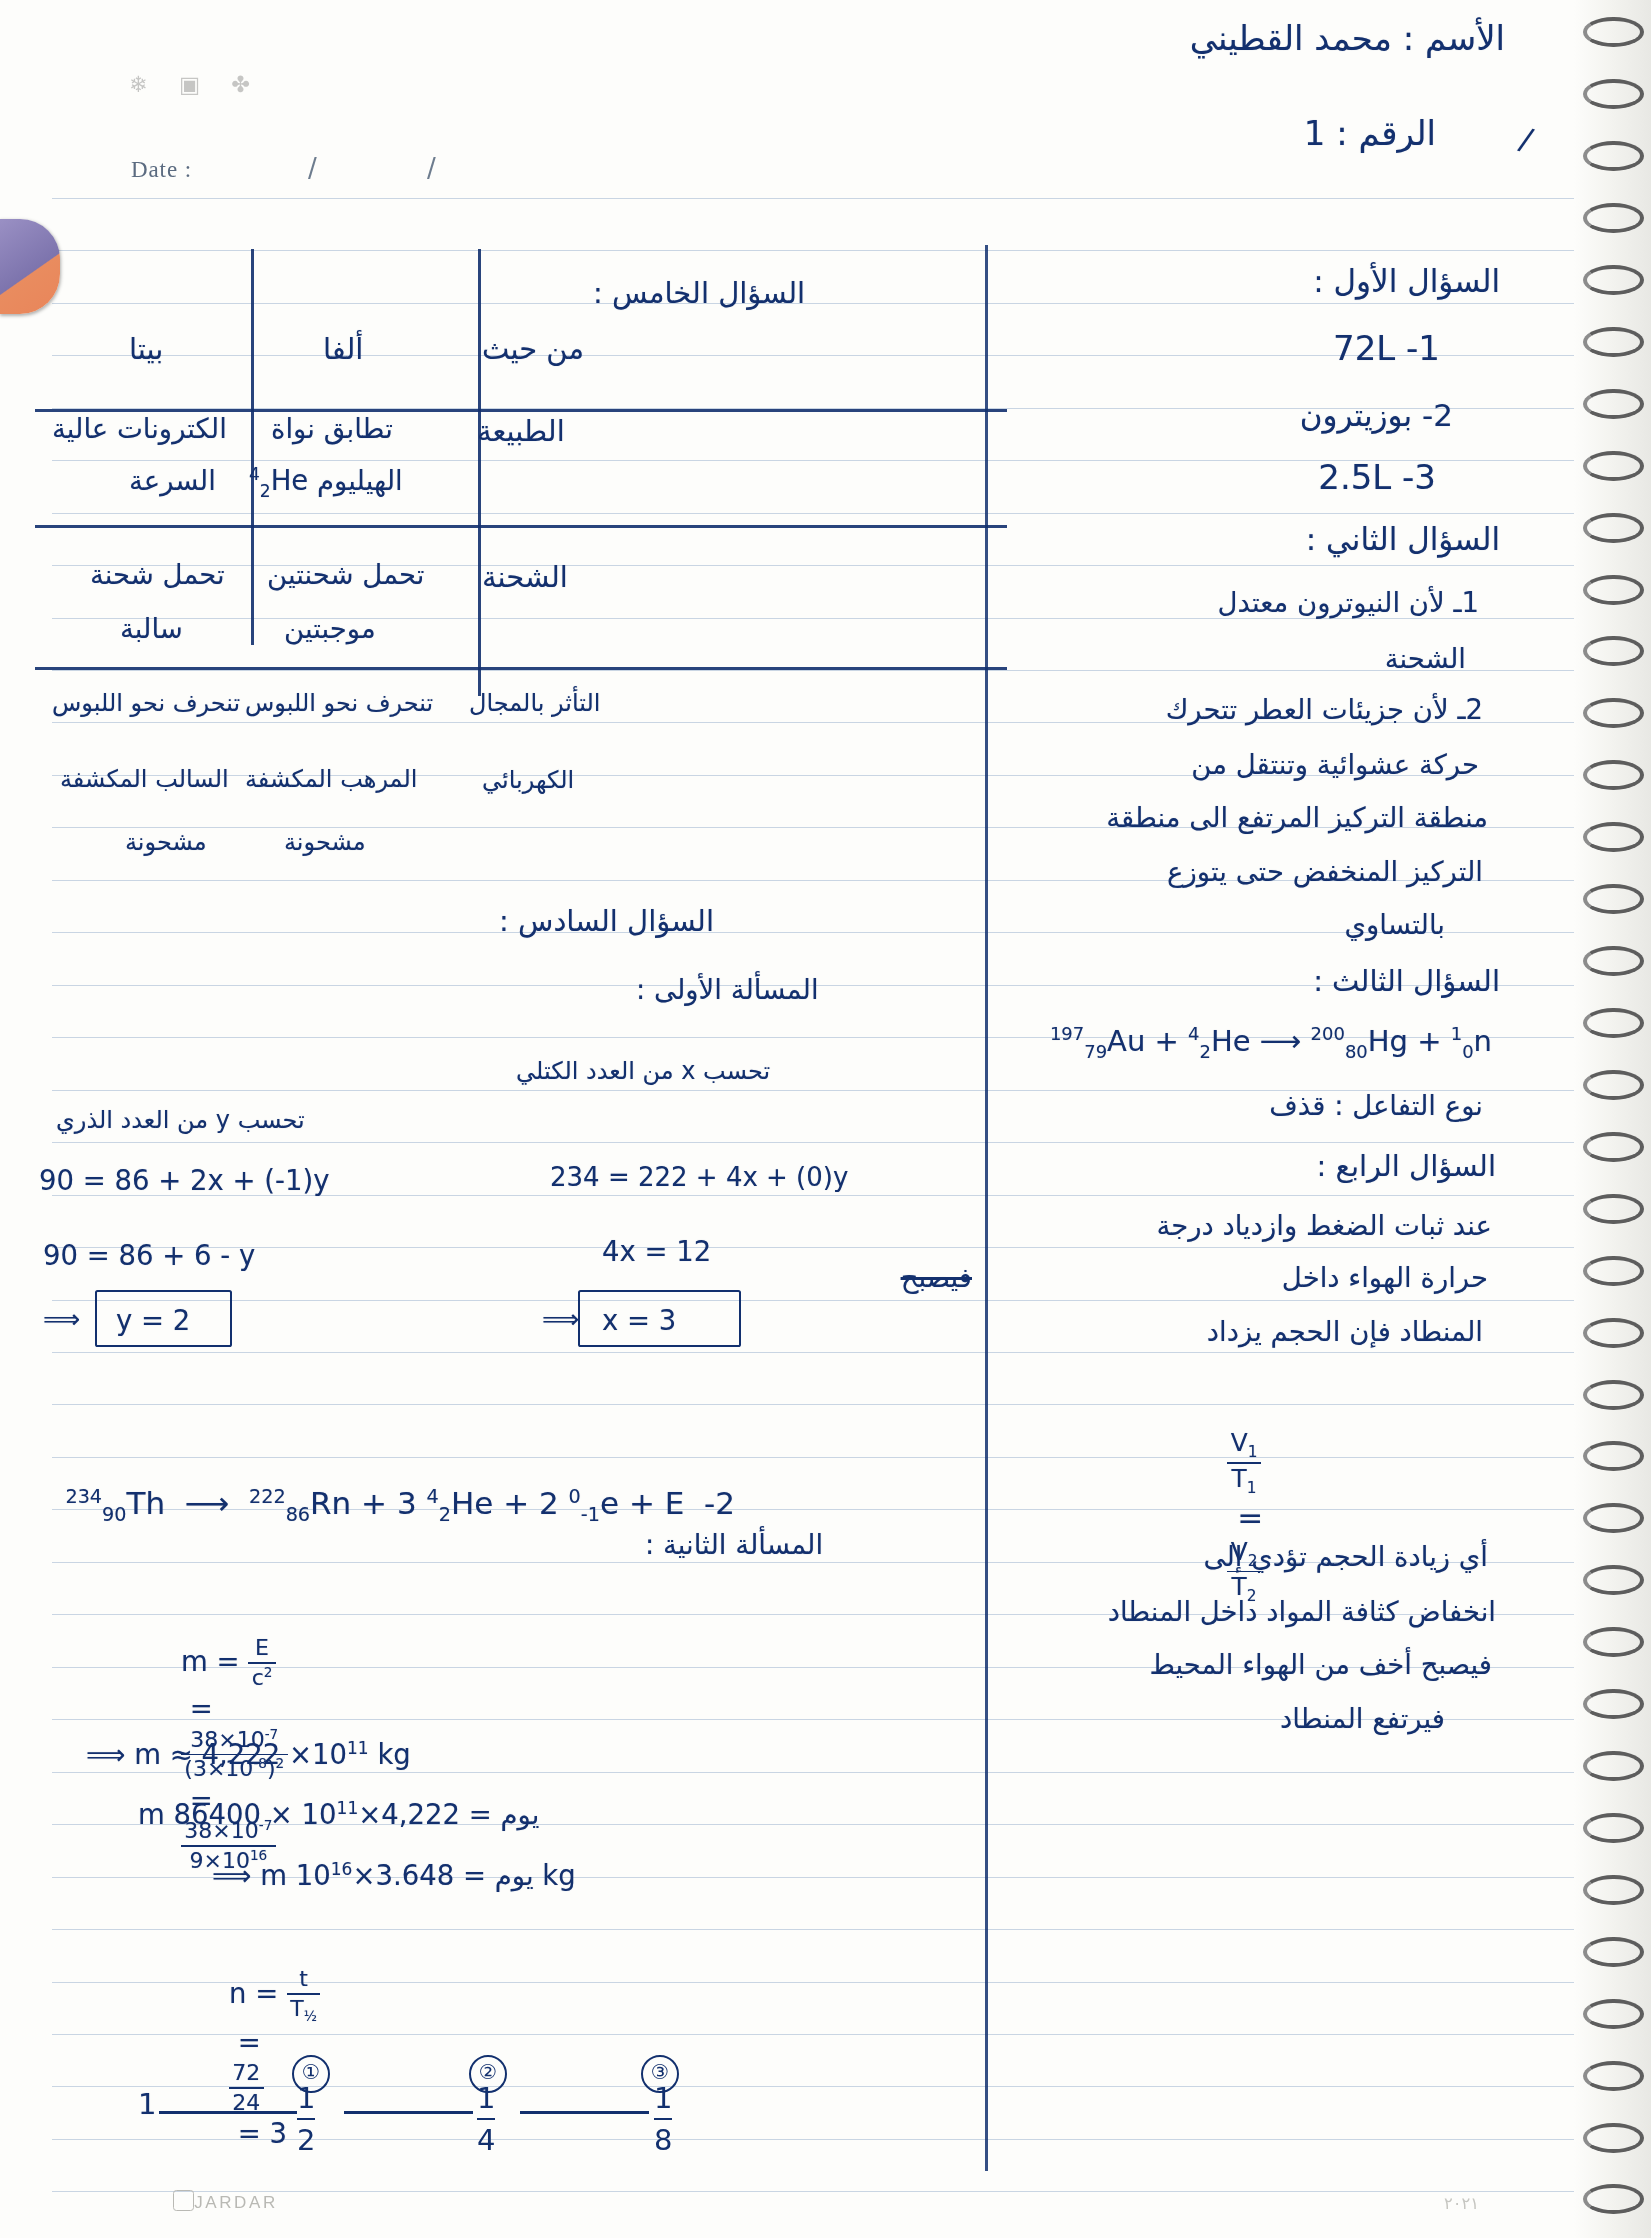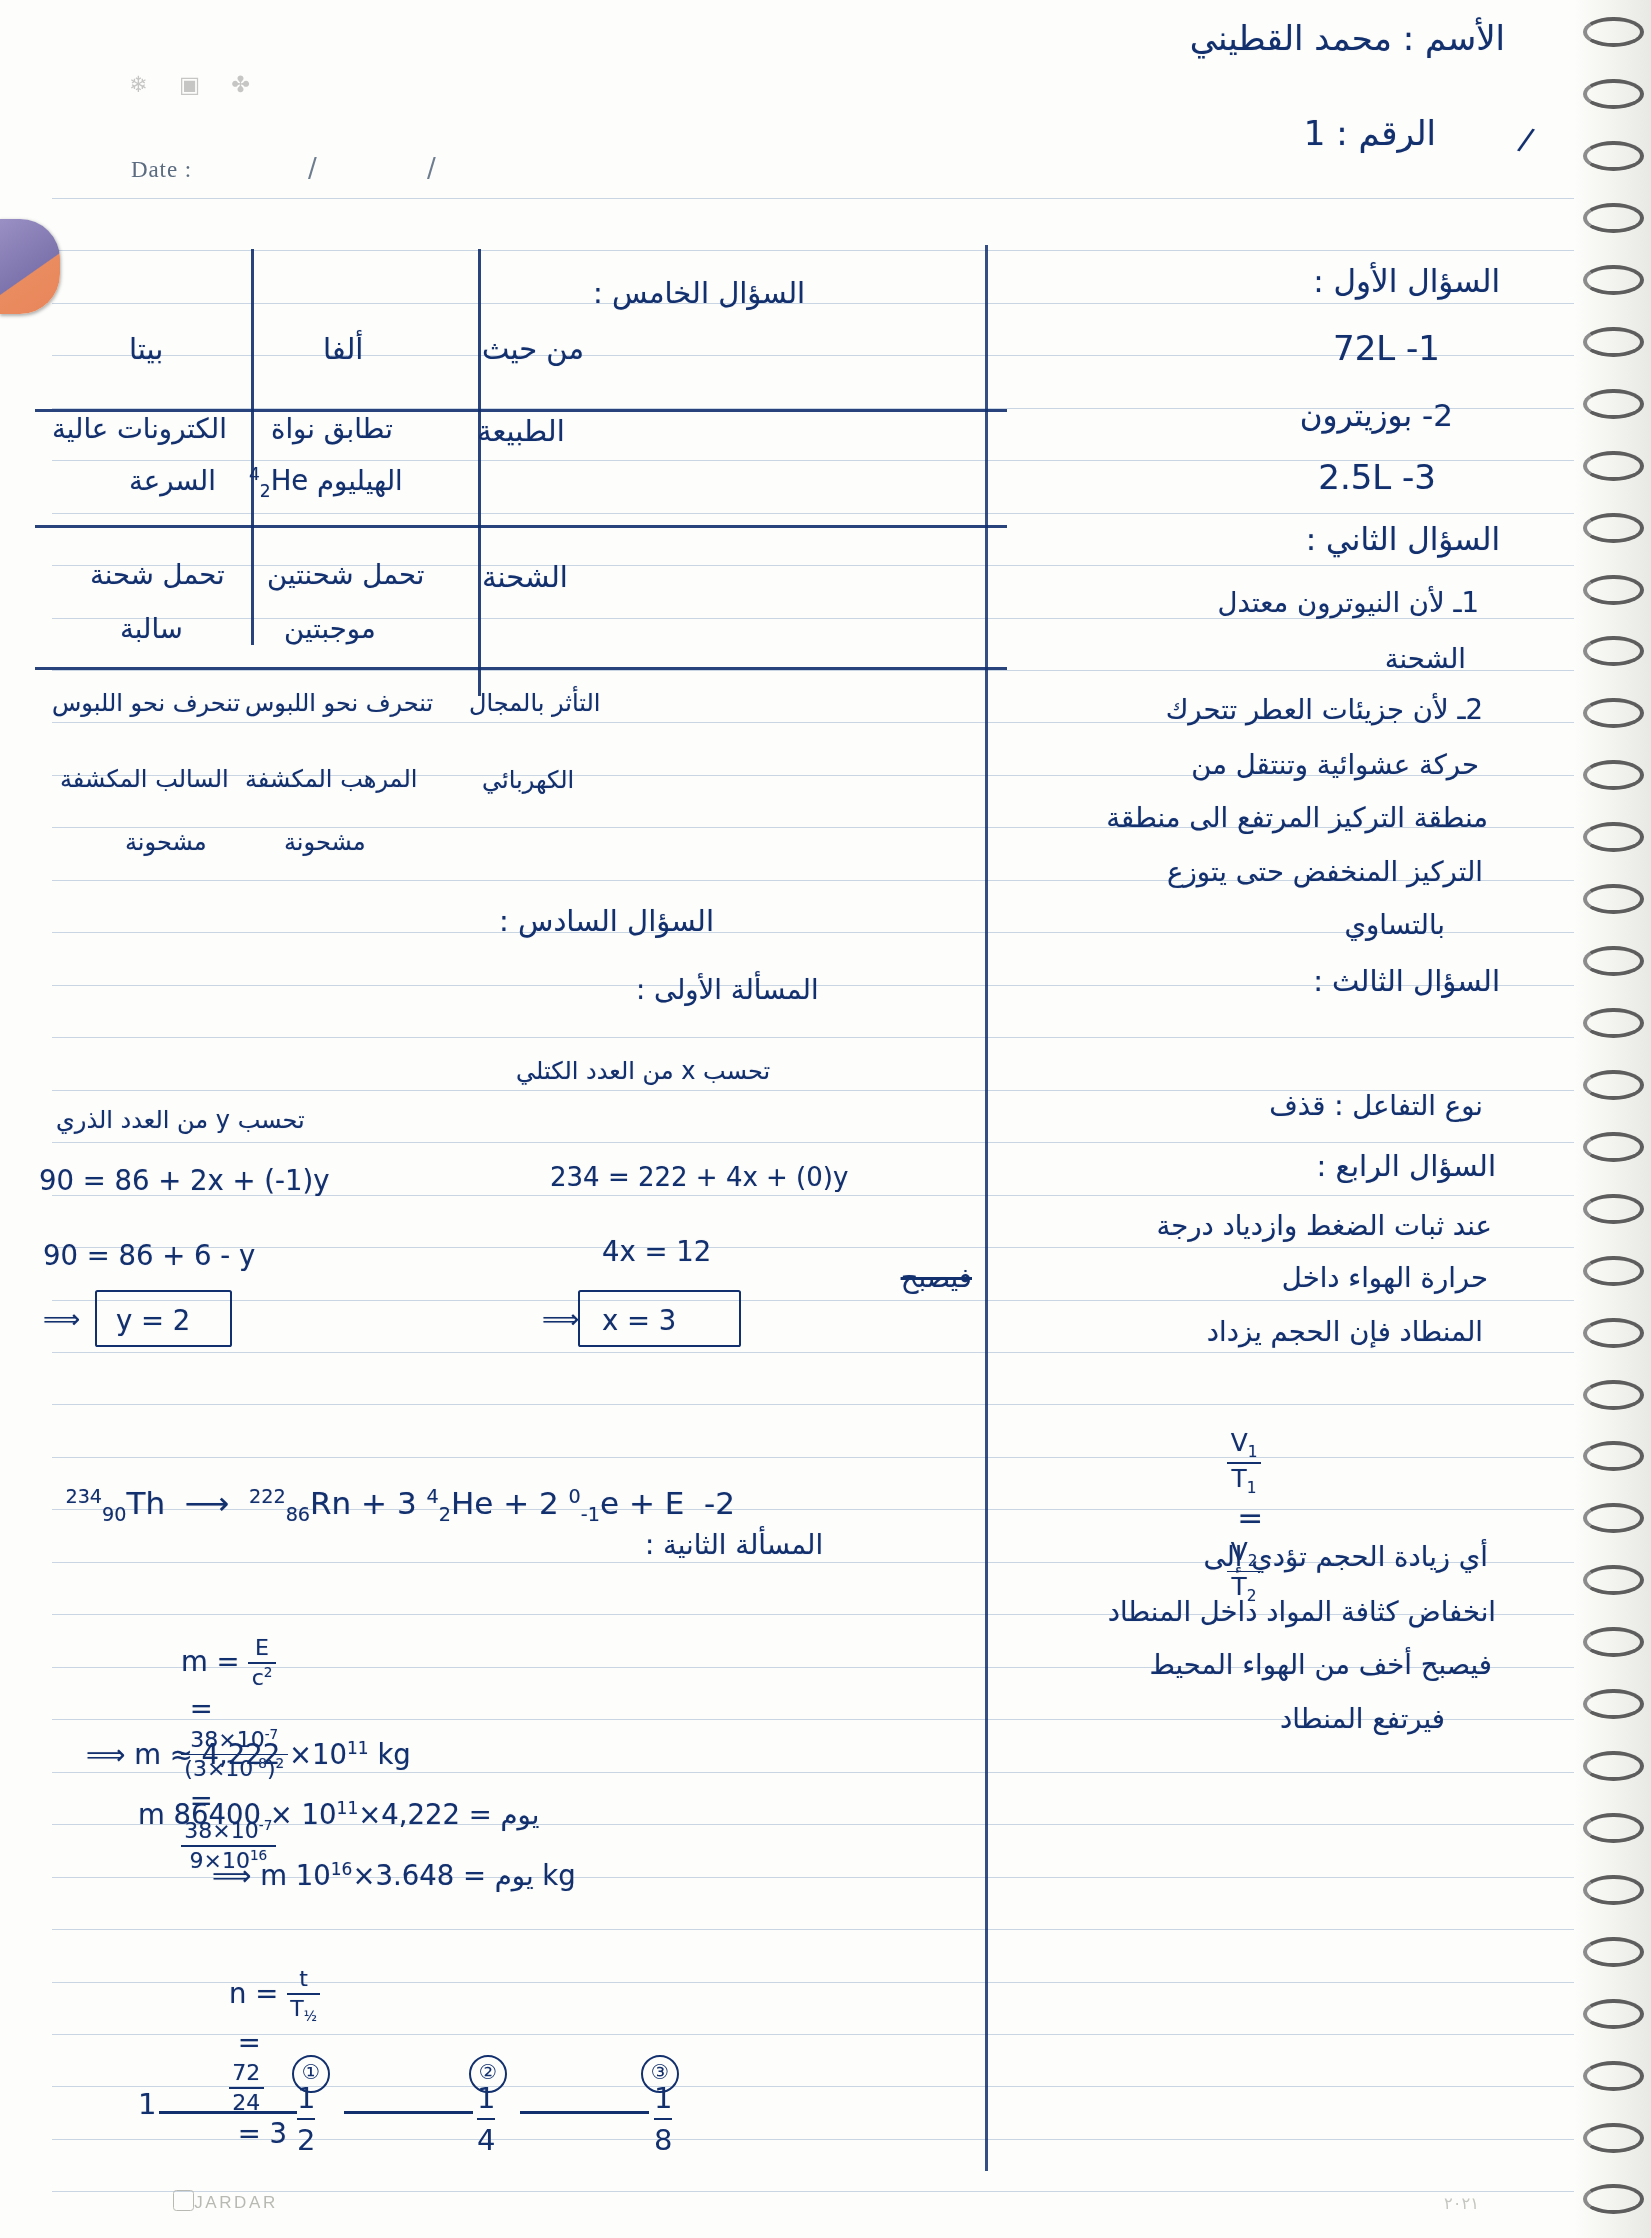--- a/index.html
+++ b/index.html
@@ -315,20 +315,21 @@
   <div class="hw s36" style="right:151px; top:520px;">السؤال الثاني :</div>
   <div class="hw s32" style="right:172px; top:585px;">1ـ لأن النيوترون معتدل</div>
   <div class="hw s32" style="right:185px; top:641px;">الشحنة</div>
   <div class="hw s32" style="right:168px; top:692px;">2ـ لأن جزيئات العطر تتحرك</div>
   <div class="hw s32" style="right:172px; top:747px;">حركة عشوائية وتنتقل من</div>
   <div class="hw s32" style="right:163px; top:800px;">منطقة التركيز المرتفع الى منطقة</div>
   <div class="hw s32" style="right:168px; top:854px;">التركيز المنخفض حتى يتوزع</div>
   <div class="hw s32" style="right:206px; top:907px;">بالتساوي</div>
 
   <div class="hw s34" style="right:151px; top:963px;">السؤال الثالث :</div>
+  <div class="hw s34 ltr" style="right:159px; top:1023px;"><span class="sup">197</span><span class="sub">79</span>Au + <span class="sup">4</span><span class="sub">2</span>He ⟶ <span class="sup">200</span><span class="sub">80</span>Hg + <span class="sup">1</span><span class="sub">0</span>n</div>
   <div class="hw s32" style="right:168px; top:1088px;">نوع التفاعل : قذف</div>
 
   <div class="hw s34" style="right:155px; top:1148px;">السؤال الرابع :</div>
   <div class="hw s32" style="right:159px; top:1208px;">عند ثبات الضغط وازدياد درجة</div>
   <div class="hw s32 strike" style="right:679px; top:1260px;">فيصبح</div>
   <div class="hw s32" style="right:163px; top:1260px;">حرارة الهواء داخل</div>
   <div class="hw s32" style="right:168px; top:1314px;">المنطاد فإن الحجم يزداد</div>
 
   <div class="hw s36 ltr" style="right:378px; top:1389px;">
     <span class="fracinline"><span class="n">V<span class="sub">1</span></span><span class="b"></span><span class="d">T<span class="sub">1</span></span></span>

